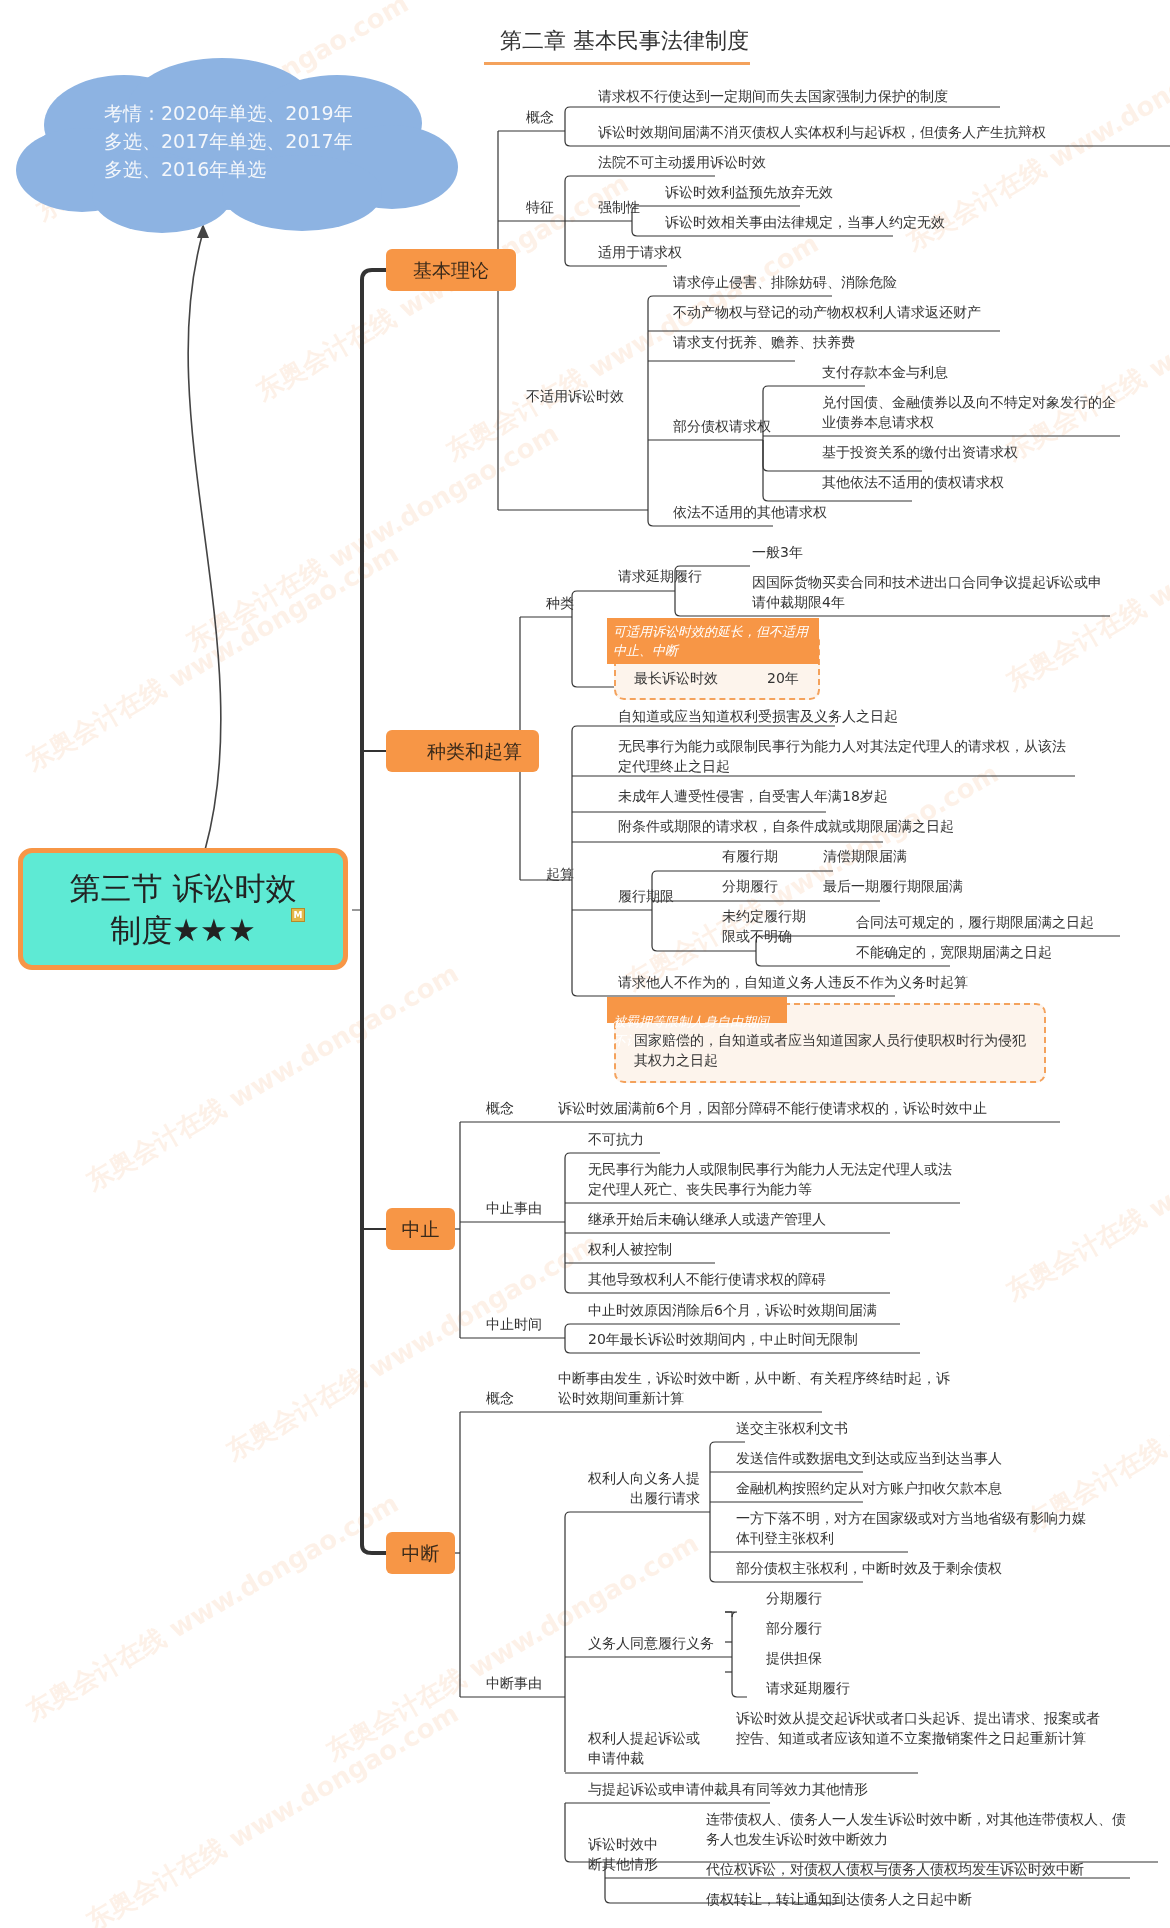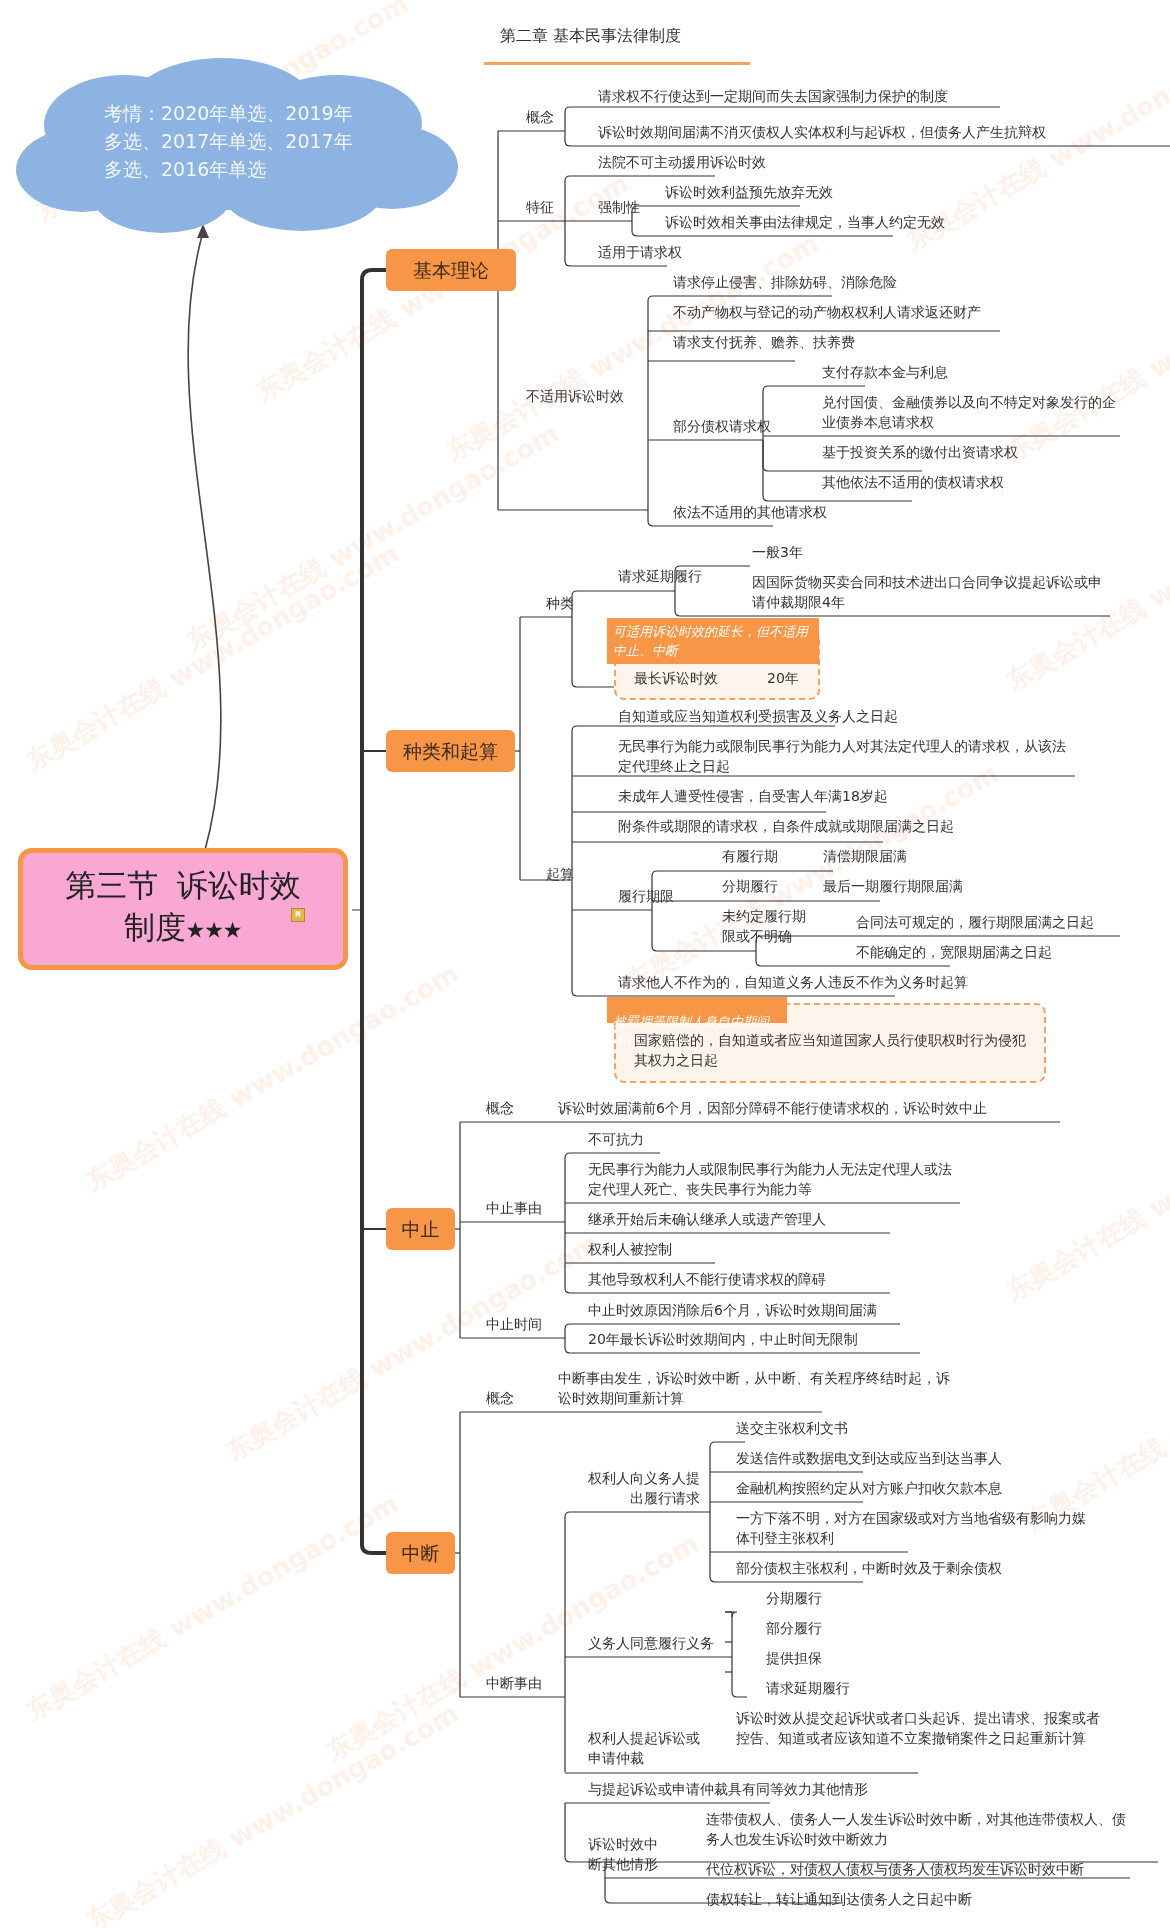--- a/index.html
+++ b/index.html
@@ -2,23 +2,23 @@
 <html><head>
 <meta charset="utf-8">
 <style>
   html,body{margin:0;padding:0;background:#fff;}
   body{width:1170px;height:1928px;position:relative;overflow:hidden;font-family:"DejaVu Sans","Liberation Sans",sans-serif;color:#333;}
   #canvas{position:absolute;left:0;top:0;width:1170px;height:1928px;}
   svg.lines{position:absolute;left:0;top:0;}
   .leaf{position:absolute;font-size:14px;line-height:20px;color:#333;white-space:nowrap;}
   .leaf.ml{white-space:normal;}
   .topic{position:absolute;background:#f79646;border-radius:6px;color:#3a2a1a;font-size:19px;line-height:42px;height:42px;text-align:center;}
-  .root{position:absolute;left:18px;top:848px;width:330px;height:122px;border:5px solid #f79646;border-radius:14px;background:#f9a8d4;box-sizing:border-box;display:flex;align-items:center;justify-content:center;text-align:center;font-size:31px;line-height:42px;color:#222;font-family:Liberation Mono, monospace;}
+  .root{position:absolute;left:18px;top:848px;width:330px;height:122px;border:5px solid #f79646;border-radius:14px;background:#5eead4;box-sizing:border-box;display:flex;align-items:center;justify-content:center;text-align:center;font-size:31px;line-height:42px;color:#222;}
   .root .badge{position:absolute;right:38px;top:55px;width:12px;height:12px;background:#e2b84a;color:#fff;font-size:9px;line-height:12px;text-align:center;border:1px solid #b38a2a;font-weight:bold;}
-  .title{position:absolute;left:500px;top:26px;font-size:16px;color:#333;}
+  .title{position:absolute;left:500px;top:26px;font-size:22px;color:#333;}
   .title-underline{position:absolute;left:484px;top:62px;width:266px;height:3px;background:#f4a25c;}
   .cloud-text{position:absolute;left:104px;top:99px;width:280px;font-size:19px;line-height:28px;color:#f4f7fb;}
   .callout-tag{position:absolute;background:#f79646;color:#fff;font-style:italic;font-size:13px;line-height:19px;padding:4px 6px;box-sizing:border-box;}
   .callout-box{position:absolute;border:2px dashed #f4a25c;border-radius:10px;background:#fdf4ec;box-sizing:border-box;}
   .wm{position:absolute;color:rgba(240,170,110,0.16);font-size:26px;font-weight:bold;transform:rotate(-30deg);white-space:nowrap;pointer-events:none;}
 </style>
 </head>
 <body>
 
 <div id="canvas">
@@ -160,21 +160,21 @@
 
   <div class="root">
     <div>
       <div>第三节 诉讼时效</div>
       <div>制度★★★</div>
     </div>
     <span class="badge">M</span>
   </div>
 
   <div class="topic" style="left:386px;top:249px;width:130px;">基本理论</div>
-  <div class="topic" style="left:386px;top:730px;width:129px;">种类和起算</div>
+  <div class="topic" style="left:386px;top:730px;width:129px;padding-left:24px;">种类和起算</div>
   <div class="topic" style="left:386px;top:1208px;width:69px;">中止</div>
   <div class="topic" style="left:386px;top:1532px;width:69px;">中断</div>
 
   <div class="leaf" style="left:526px;top:107px;">概念</div>
   <div class="leaf" style="left:598px;top:86px;">请求权不行使达到一定期间而失去国家强制力保护的制度</div>
   <div class="leaf" style="left:598px;top:122px;">诉讼时效期间届满不消灭债权人实体权利与起诉权，但债务人产生抗辩权</div>
   <div class="leaf" style="left:526px;top:197px;">特征</div>
   <div class="leaf" style="left:598px;top:152px;">法院不可主动援用诉讼时效</div>
   <div class="leaf" style="left:598px;top:197px;">强制性</div>
   <div class="leaf" style="left:665px;top:182px;">诉讼时效利益预先放弃无效</div>

